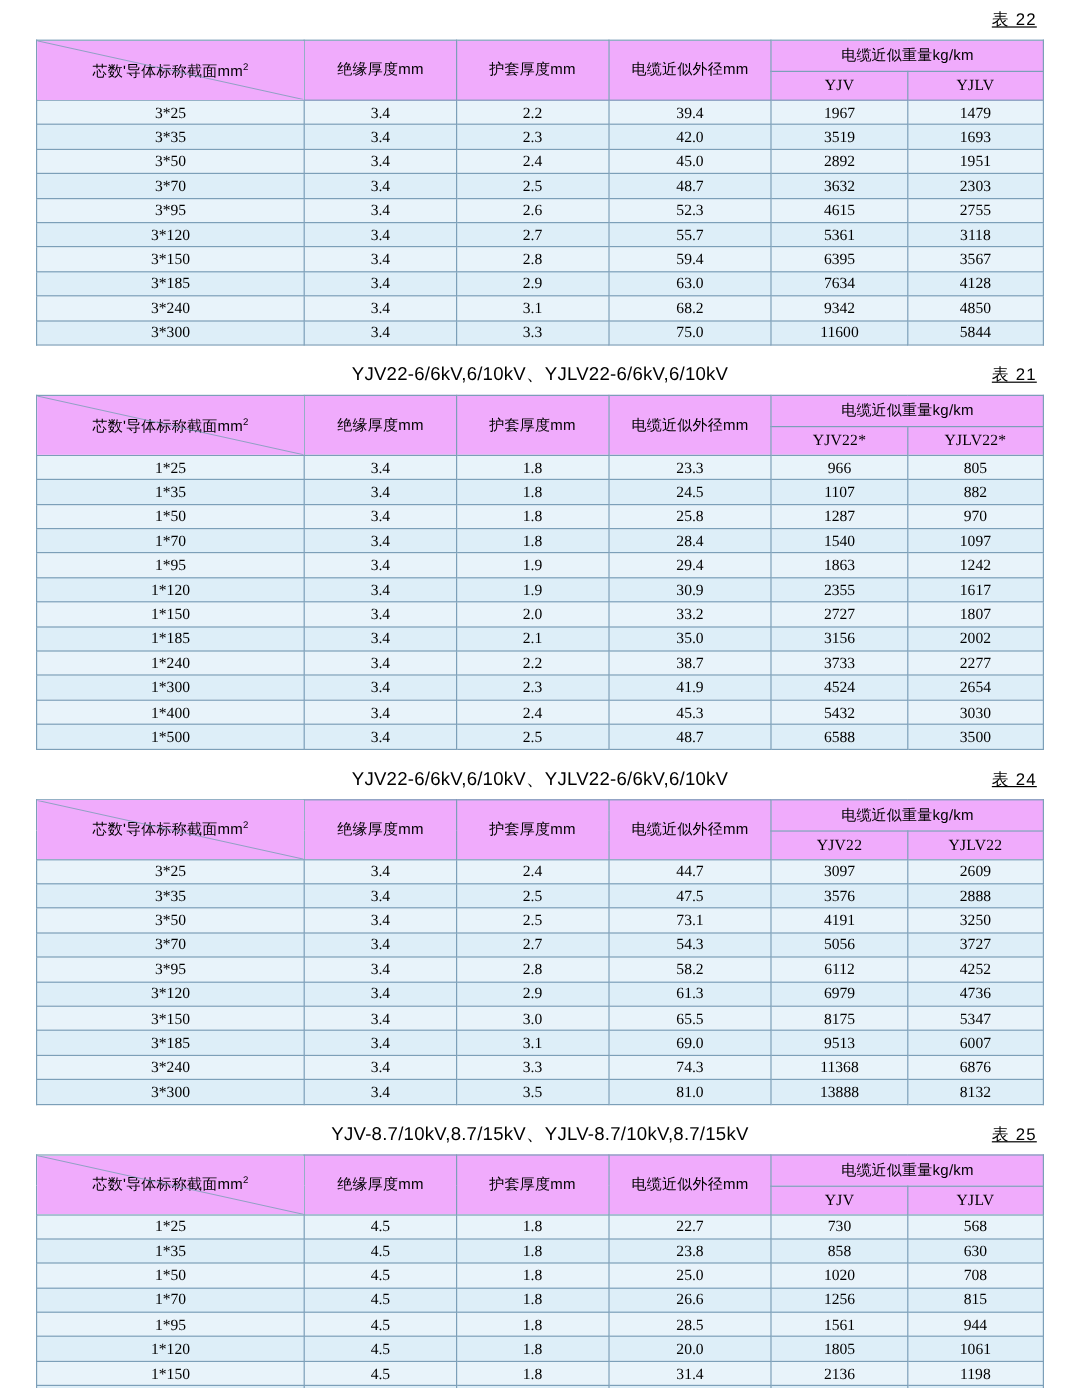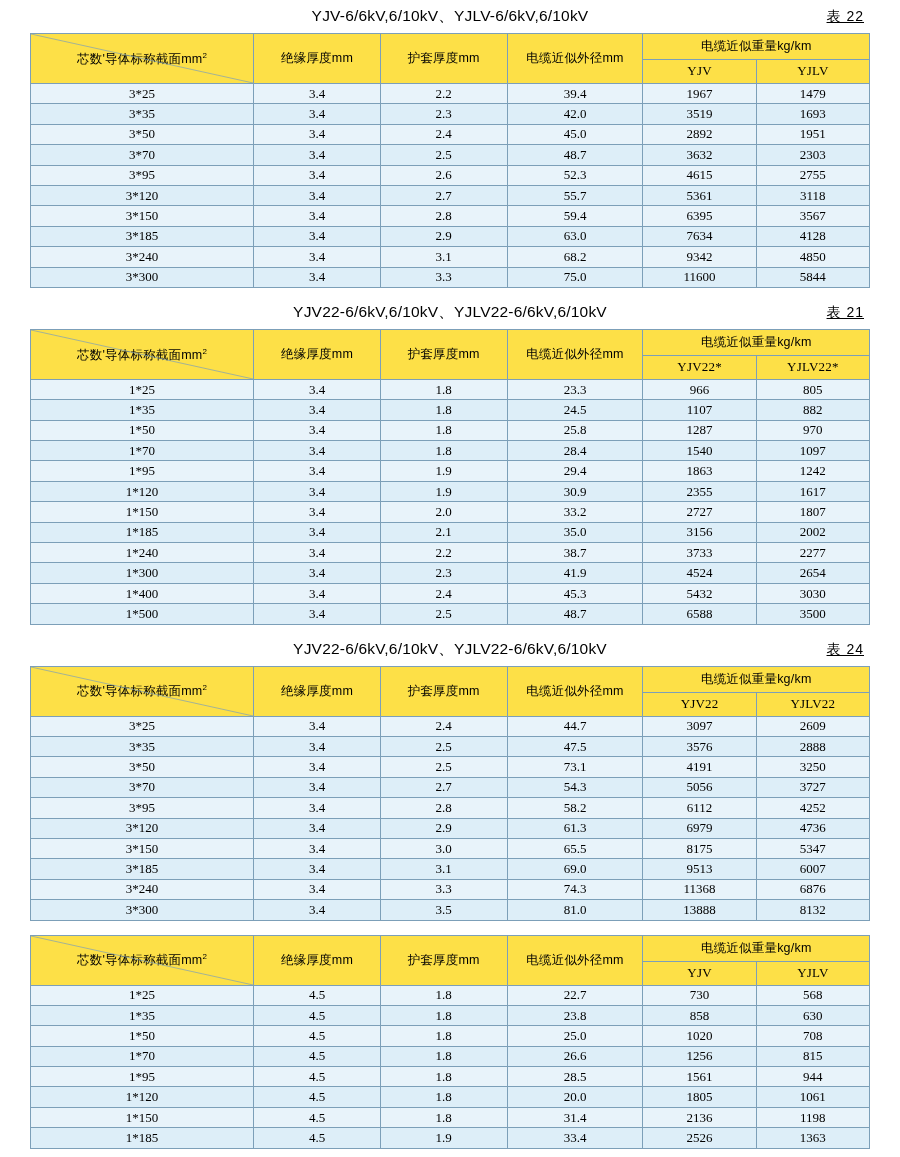--- a/index.html
+++ b/index.html
@@ -51,21 +51,21 @@
     table-layout: fixed;
     font-size: 13px;
   }
   table.cable th, table.cable td {
     border: 1px solid #7c9fb8;
     text-align: center;
     vertical-align: middle;
     padding: 0;
   }
   table.cable thead th {
-    background: #fde047;
+    background: #f0abfc;
     font-weight: normal;
     font-family: "Liberation Sans", sans-serif;
     font-size: 12.5px;
     height: 25px;
     line-height: 1.15;
     letter-spacing: 0.2px;
   }
   table.cable thead th.sub {
     height: 23px;
     font-family: "Liberation Serif", serif;
@@ -102,21 +102,20 @@
   .colg-w5 { width: 13.5%; }
   .colg-w6 { width: 13.5%; }
 </style>
 </head>
 <body>
 
 <div class="page">
   <div id="tables-root">
       <div class="table-block">
         <div class="block-header">
-          <div class="block-title">YJV-6/6kV,6/10kV、YJLV-6/6kV,6/10kV</div>
           <div class="block-number">表 22</div>
         </div>
         <table class="cable">
           <colgroup>
             <col class="colg-w1">
             <col class="colg-w2">
             <col class="colg-w3">
             <col class="colg-w4">
             <col class="colg-w5">
             <col class="colg-w6">
@@ -471,20 +470,24 @@
               <td>3.4</td>
               <td>3.5</td>
               <td>81.0</td>
               <td>13888</td>
               <td>8132</td>
             </tr>
           </tbody>
         </table>
       </div>
       <div class="table-block">
+        <div class="block-header">
+          <div class="block-title">YJV-8.7/10kV,8.7/15kV、YJLV-8.7/10kV,8.7/15kV</div>
+          <div class="block-number">表 25</div>
+        </div>
         <table class="cable">
           <colgroup>
             <col class="colg-w1">
             <col class="colg-w2">
             <col class="colg-w3">
             <col class="colg-w4">
             <col class="colg-w5">
             <col class="colg-w6">
           </colgroup>
           <thead>

